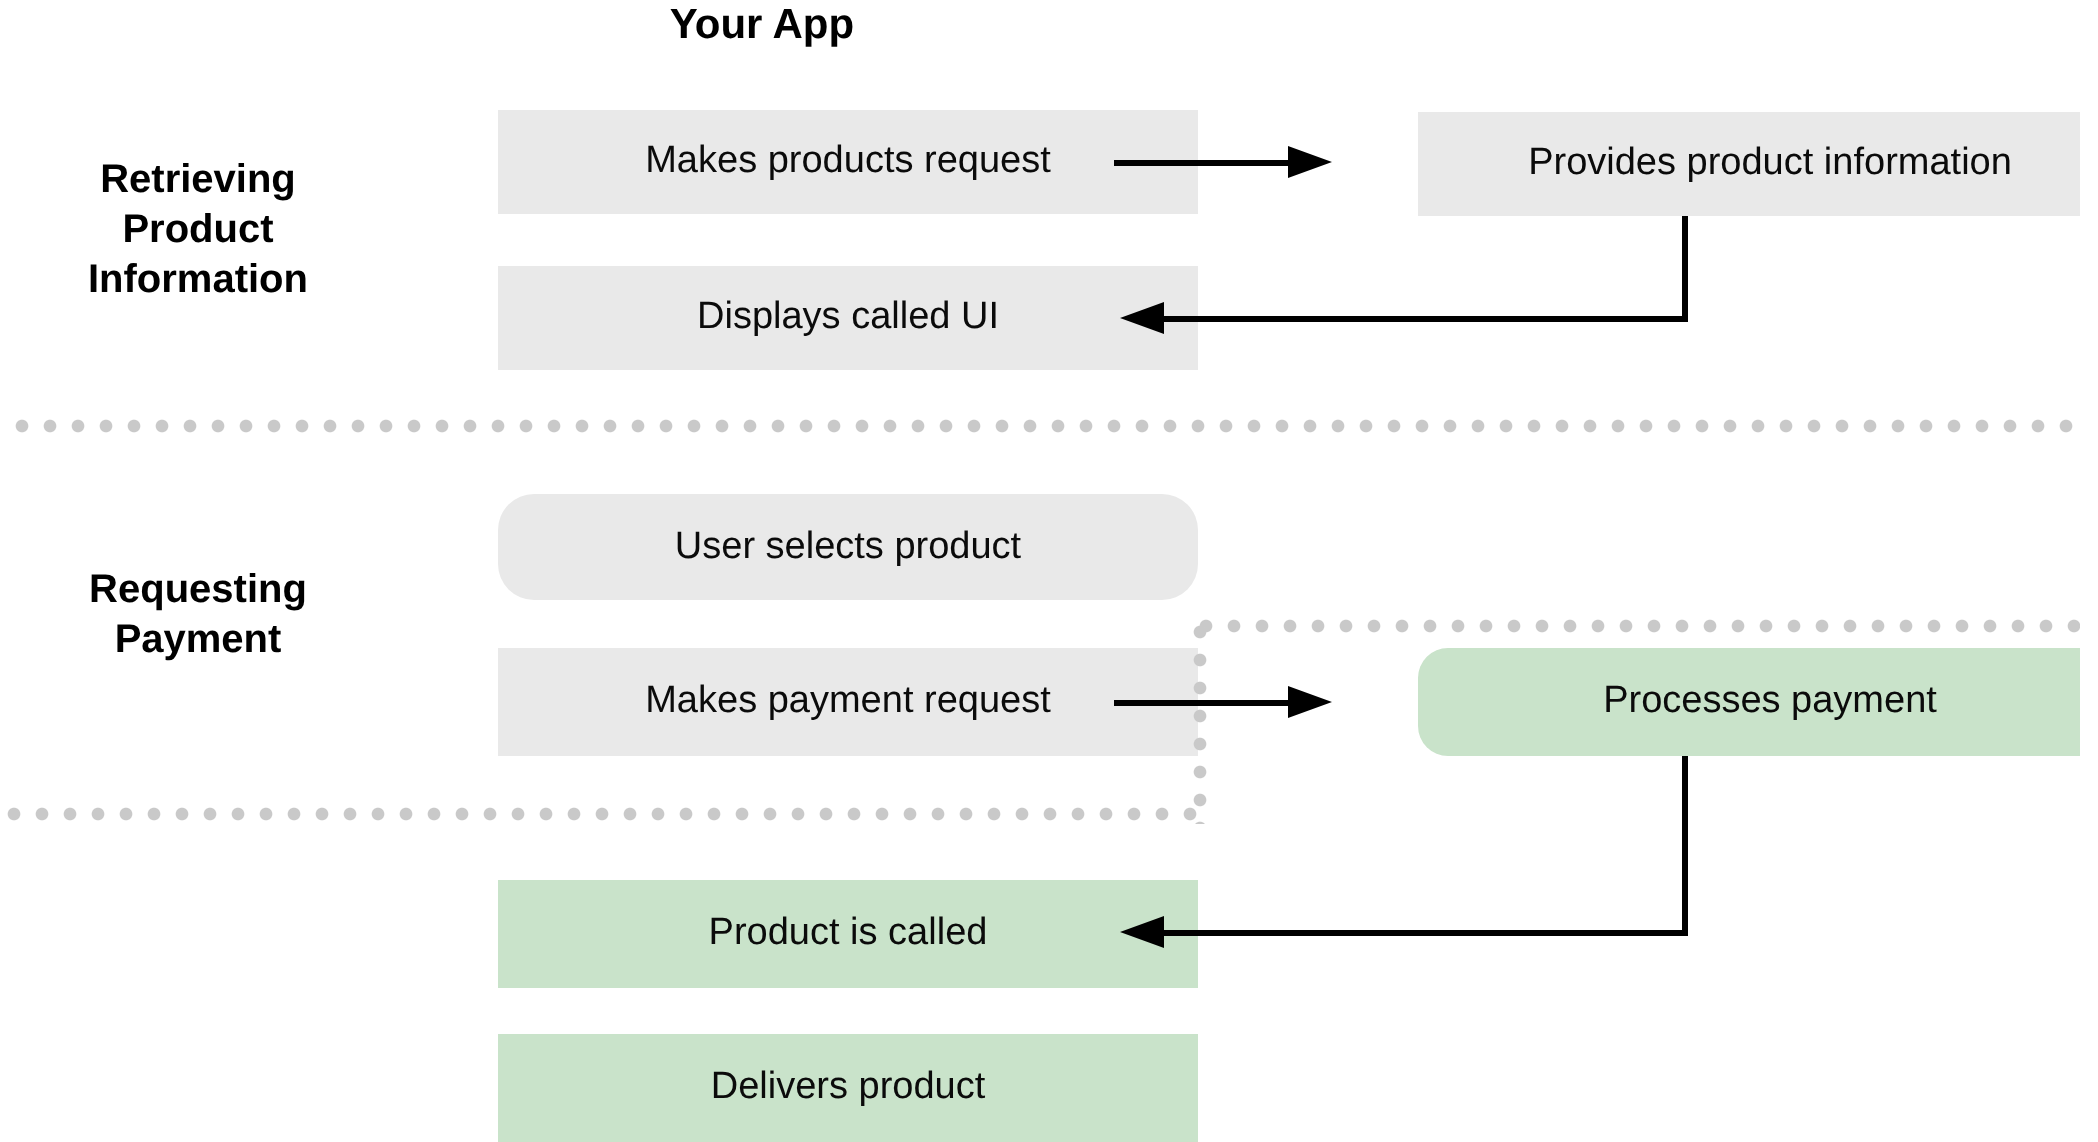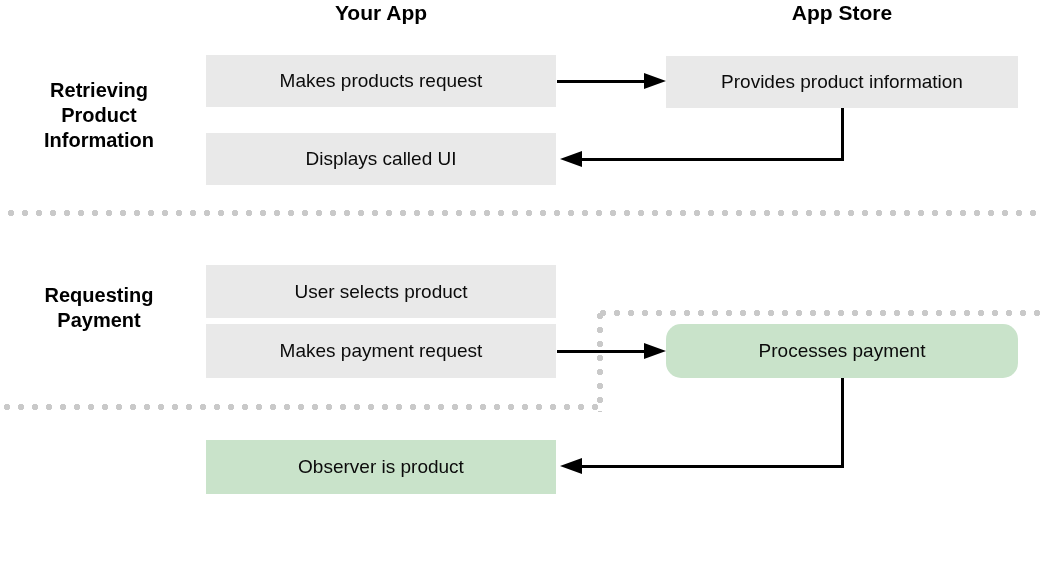--- a/index.html
+++ b/index.html
@@ -25,20 +25,21 @@
     position:absolute;left:17px;width:164px;
     font-size:20px;font-weight:bold;line-height:25px;
     text-align:center;white-space:pre-line;
   }
   .box{
     position:absolute;
     display:flex;align-items:center;justify-content:center;
     font-size:19px;color:#0b0b0b;
     background:var(--app-box);
     text-align:center;
+    margin-left:43px;
   }
   .box.green{background:var(--store-box);}
   .hline{position:absolute;height:3px;background:var(--arrow);}
   .vline{position:absolute;width:3px;background:var(--arrow);}
   .ah-right{
     position:absolute;width:0;height:0;
     border-top:8px solid transparent;border-bottom:8px solid transparent;
     border-left:22px solid var(--arrow);
   }
   .ah-left{
@@ -56,37 +57,37 @@
     background-image:radial-gradient(circle,var(--dot) 2.9px,rgba(0,0,0,0) 3.4px);
     background-size:8px 14px;background-repeat:repeat-y;background-position:50% 0;
   }
 </style>
 </head>
 <body>
 
 <div class="canvas">
 
   <div class="col-header" style="left:206px;width:350px;">Your App</div>
-  <div class="col-header" style="left:666px;width:352px;">App Store</div>
 
   <div class="phase-label" style="top:78px;">Retrieving
 Product
 Information</div>
   <div class="phase-label" style="top:283px;">Requesting
 Payment</div>
 
   <div class="box" style="left:206px;top:55px;width:350px;height:52px;">Makes products request</div>
   <div class="box" style="left:666px;top:56px;width:352px;height:52px;">Provides product information</div>
   <div class="box" style="left:206px;top:133px;width:350px;height:52px;">Displays called UI</div>
 
-  <div class="box" style="left:206px;top:265px;width:350px;height:53px;">User selects product</div>
+  <div class="box" style="left:206px;top:247px;width:350px;height:53px;border-radius:18px;">User selects product</div>
   <div class="box" style="left:206px;top:324px;width:350px;height:54px;">Makes payment request</div>
   <div class="box green" style="left:666px;top:324px;width:352px;height:54px;border-radius:15px;">Processes payment</div>
 
-  <div class="box green" style="left:206px;top:440px;width:350px;height:54px;">Observer is product</div>
+  <div class="box green" style="left:206px;top:440px;width:350px;height:54px;">Product is called</div>
+  <div class="box green" style="left:206px;top:517px;width:350px;height:54px;">Delivers product</div>
 
   <div>
     <div class="hline" style="left:557px;top:80px;width:89px;"></div>
     <div class="ah-right" style="left:644px;top:73px;"></div>
   </div>
 
   <div>
     <div class="vline" style="left:841px;top:108px;height:53px;"></div>
     <div class="hline" style="left:580px;top:158px;width:264px;"></div>
     <div class="ah-left" style="left:560px;top:151px;"></div>

